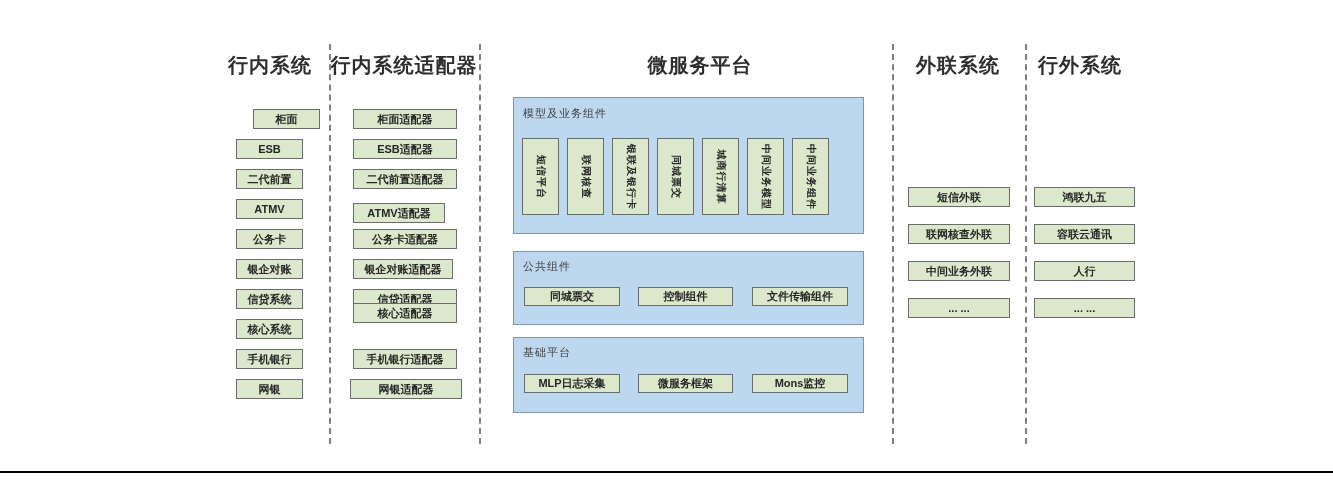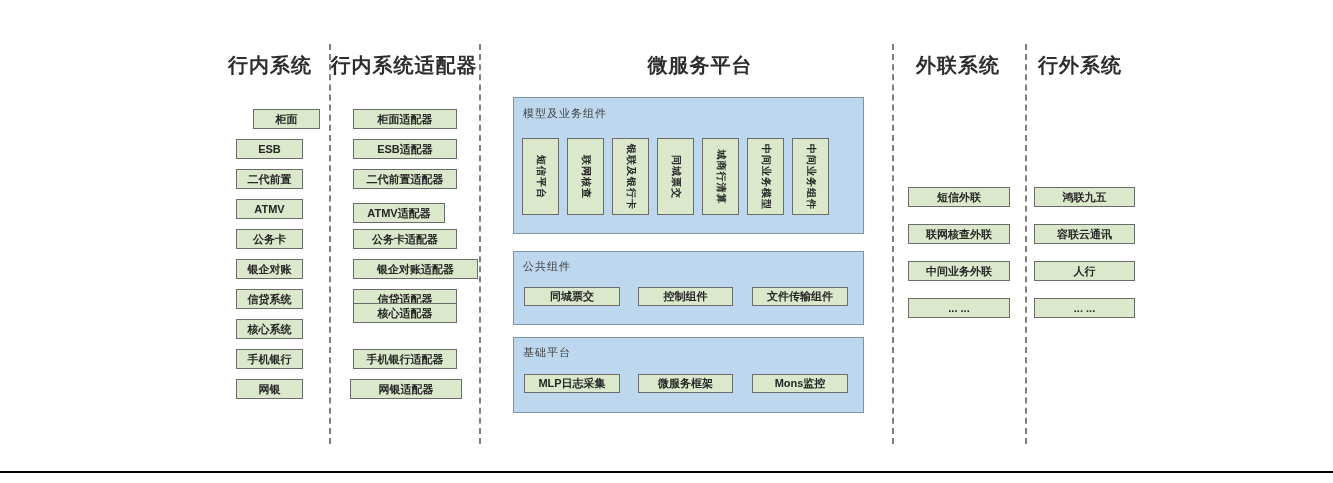--- a/index.html
+++ b/index.html
@@ -77,21 +77,21 @@
   <div class="gbox" style="left:236px;top:289px;width:67px">信贷系统</div>
   <div class="gbox" style="left:236px;top:319px;width:67px">核心系统</div>
   <div class="gbox" style="left:236px;top:349px;width:67px">手机银行</div>
   <div class="gbox" style="left:236px;top:379px;width:67px">网银</div>
 
   <div class="gbox" style="left:353px;top:109px;width:104px">柜面适配器</div>
   <div class="gbox" style="left:353px;top:139px;width:104px">ESB适配器</div>
   <div class="gbox" style="left:353px;top:169px;width:104px">二代前置适配器</div>
   <div class="gbox" style="left:353px;top:203px;width:92px">ATMV适配器</div>
   <div class="gbox" style="left:353px;top:229px;width:104px">公务卡适配器</div>
-  <div class="gbox" style="left:353px;top:259px;width:125px">银企对账适配器</div>
+  <div class="gbox" style="left:353px;top:259px;width:100px">银企对账适配器</div>
   <div class="gbox" style="left:353px;top:289px;width:104px">信贷适配器</div>
   <div class="gbox" style="left:353px;top:303px;width:104px">核心适配器</div>
   <div class="gbox" style="left:353px;top:349px;width:104px">手机银行适配器</div>
   <div class="gbox" style="left:350px;top:379px;width:112px">网银适配器</div>
 
   <div class="bluebox" style="top:97px;height:137px"></div>
   <div class="seclabel" style="left:523px;top:106px">模型及业务组件</div>
   <div class="vbox" style="left:522px">
       <span>短信平台</span>
     </div>

